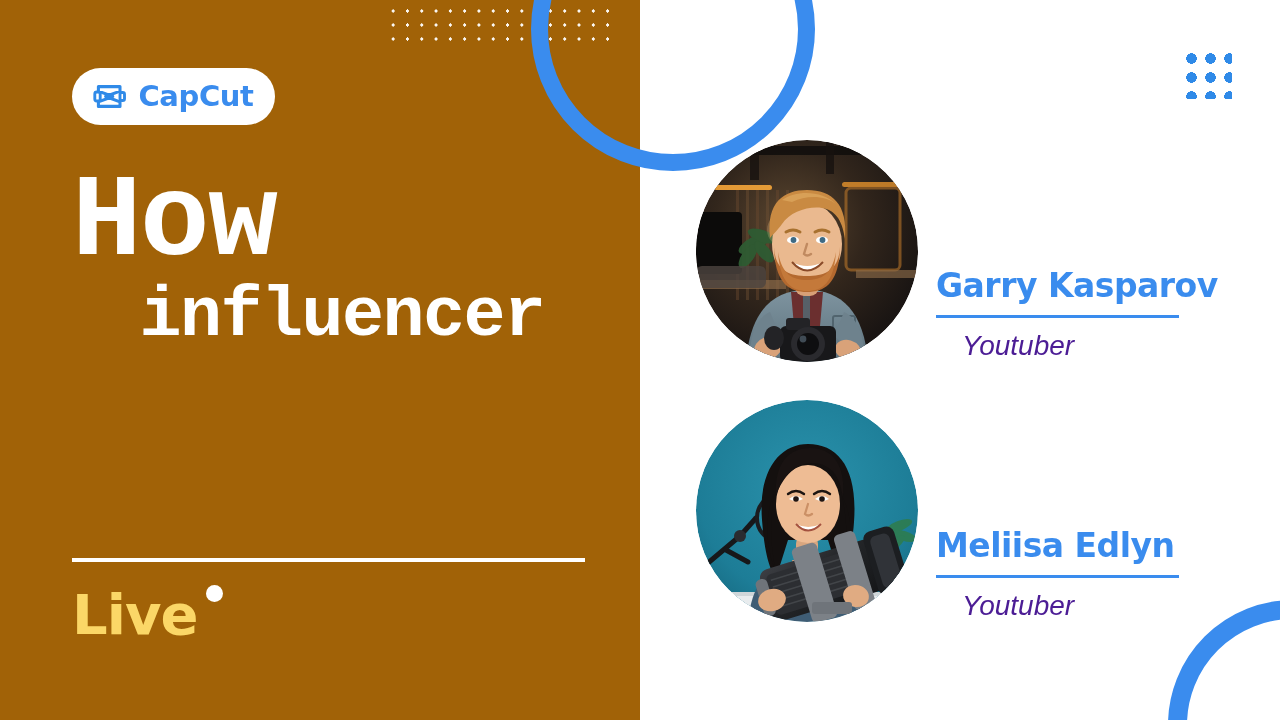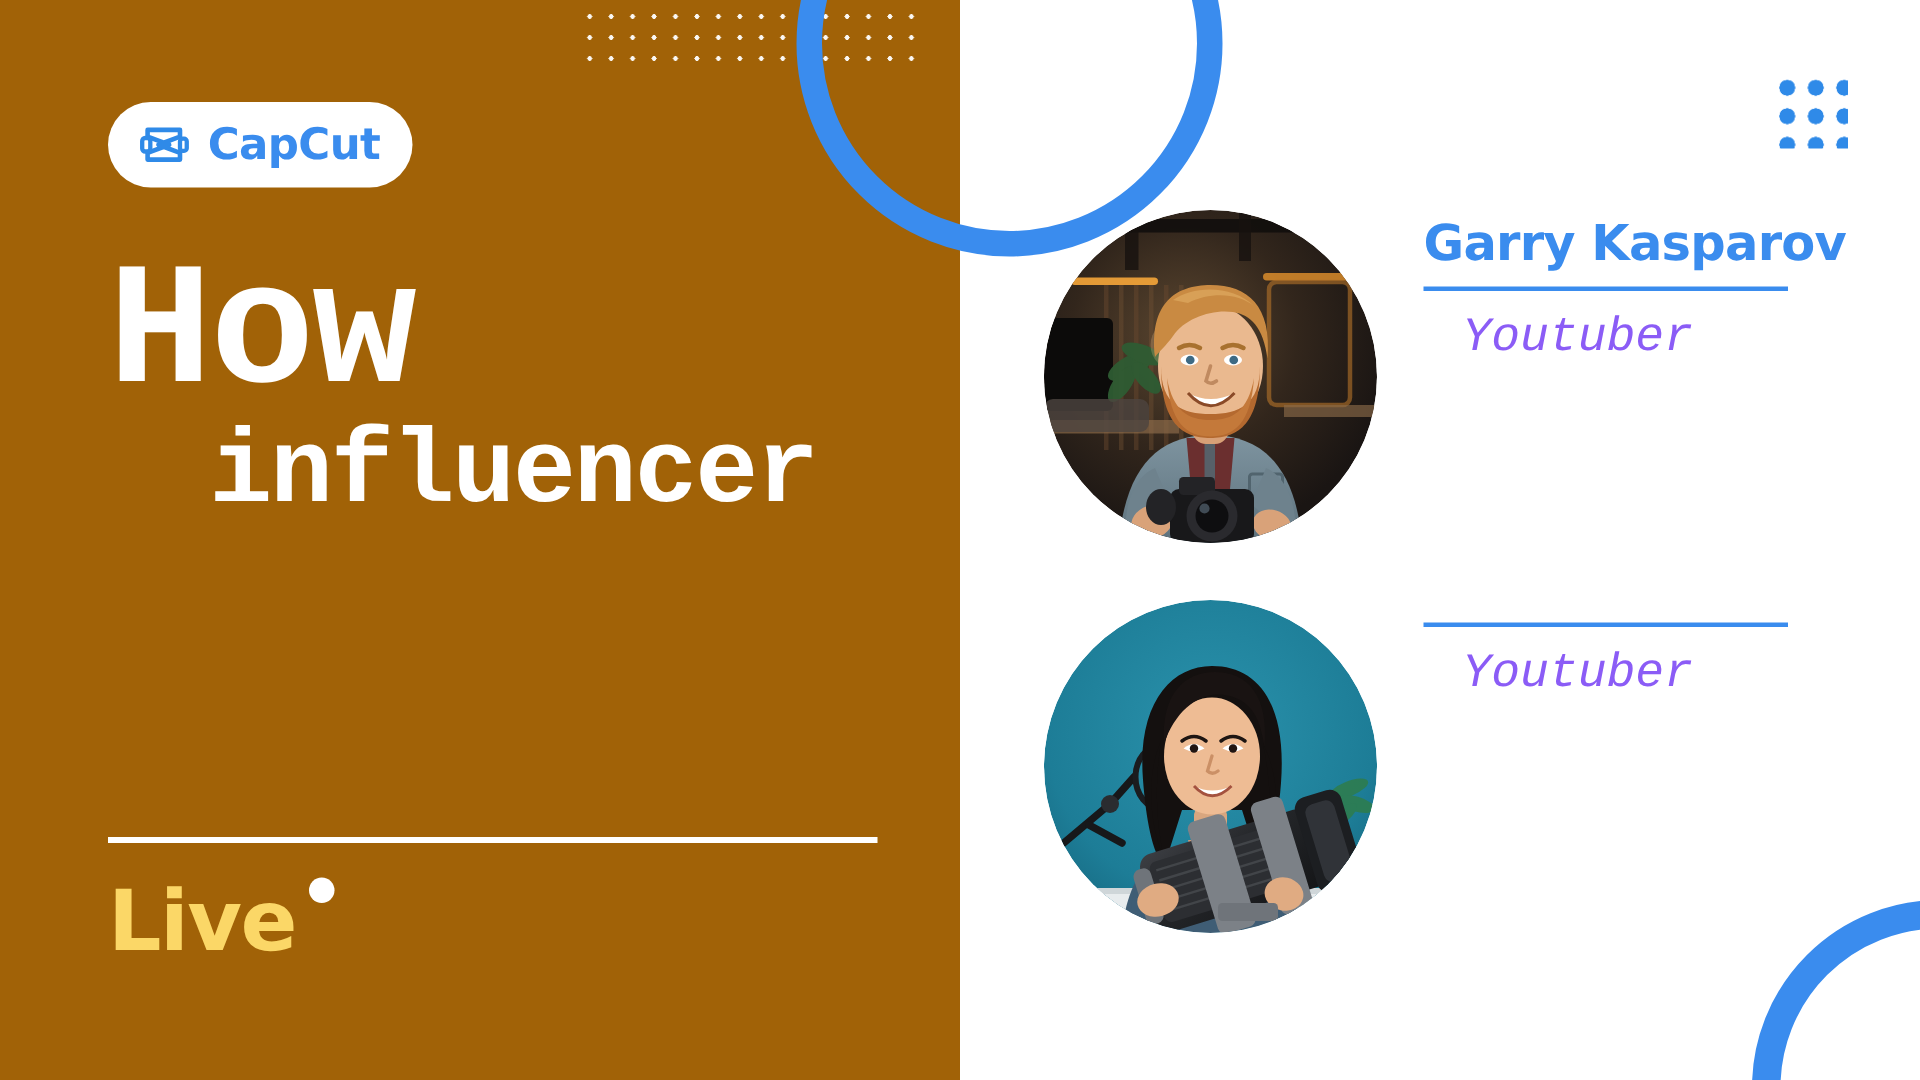--- a/index.html
+++ b/index.html
@@ -148,22 +148,22 @@
     width:46px; height:46px;
     background-image:radial-gradient(#2f8ae8 5.2px, transparent 5.4px);
     background-size:19px 19px;
     background-position:-4px -4px;
   }
 
   
   .speaker {
     position:absolute;
     display:flex;
-    align-items:flex-start;
-    gap:31px;
+    align-items:flex-end;
+    gap:18px;
   }
   .speaker-1 { left:696px; top:140px; }
   .speaker-2 { left:696px; top:400px; }
 
   .avatar {
     width:222px; height:222px;
     border-radius:50%;
     overflow:hidden;
     flex:none;
     position:relative;
@@ -182,23 +182,23 @@
   }
   .name-rule {
     height:3px;
     background:#3a8cee;
     margin-top:11px;
     margin-bottom:13px;
   }
   .rule-w1 { width:243px; }
   .rule-w2 { width:243px; }
   .speaker-role {
-    color:#8b5cf6;
-    font-family:Liberation Mono, monospace;
-    font-size:32px;
+    color:#4c1d95;
+    font-family:Liberation Sans, sans-serif;
+    font-size:28px;
     font-style:italic;
     font-weight:400;
     line-height:1.1;
     padding-left:26px;
   }
 </style>
 </head>
 <body>
 
 <div class="stage">
@@ -436,18 +436,19 @@
           </g>
 
           <ellipse cx="76" cy="200" rx="14" ry="11" fill="#e0ab82" transform="rotate(-14 76 200)"></ellipse>
           <ellipse cx="160" cy="196" rx="13" ry="11" fill="#e0ab82" transform="rotate(12 160 196)"></ellipse>
 
           <rect x="116" y="202" width="40" height="12" rx="3" fill="#6f747a"></rect>
         </g>
       </svg>
     </div>
     <div class="speaker-meta">
+      <div class="speaker-name">Meliisa Edlyn</div>
       <div class="name-rule rule-w2"></div>
       <div class="speaker-role">Youtuber</div>
     </div>
   </div>
 
 </div>
 
 </body></html>

